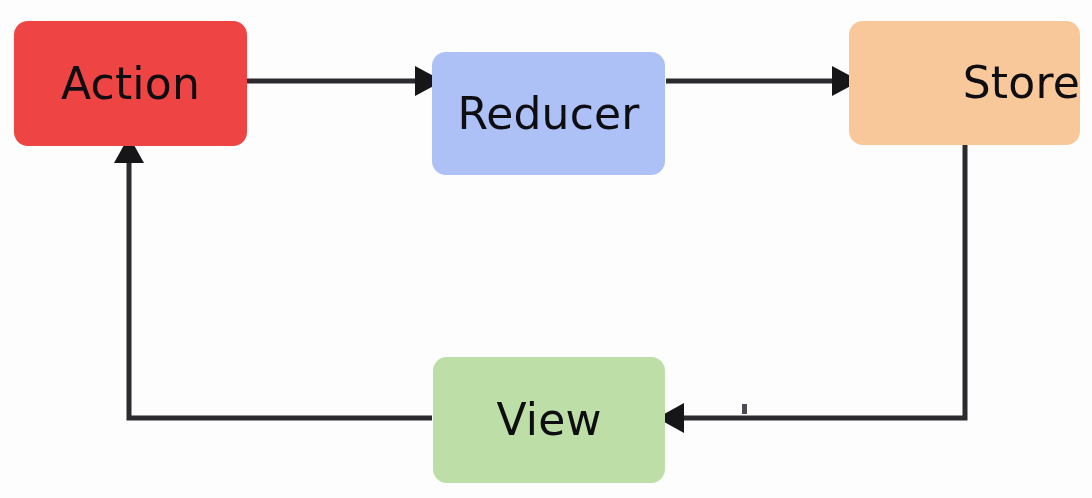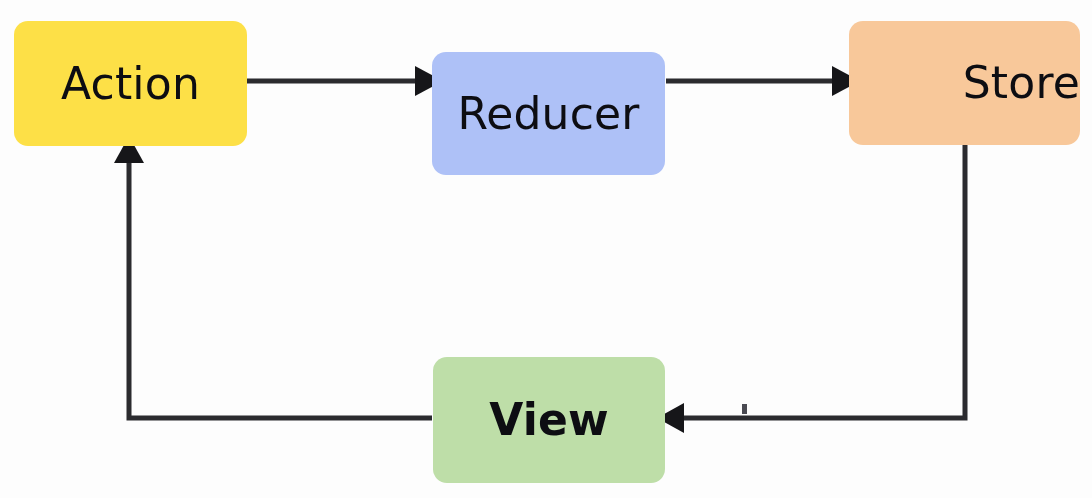--- a/index.html
+++ b/index.html
@@ -28,21 +28,21 @@
     font-size: 44px;
     font-weight: 500;
     letter-spacing: 0.2px;
     line-height: 1;
     font-family: "DejaVu Sans", sans-serif;
     user-select: none;
   }
   #node-action  { left: 14px;  top: 21px;  width: 233px; height: 125px; }
   #node-reducer { left: 432px; top: 20px;  width: 233px; height: 123px; margin-top: 32px; }
   #node-store   { left: 849px; top: 21px;  width: 231px; height: 124px; justify-content: flex-end; }
-  #node-view    { left: 433px; top: 357px; width: 232px; height: 126px; font-weight: bold; }
+  #node-view    { left: 433px; top: 357px; width: 232px; height: 126px; }
 
   #edges {
     position: absolute;
     left: 0;
     top: 0;
     width: 1092px;
     height: 498px;
     pointer-events: none;
   }
   .edge-line {
@@ -77,21 +77,21 @@
       <polygon class="edge-head" points="684,403 657,418 684,433"></polygon>
       <rect class="speck" x="742" y="404" width="5" height="10"></rect>
     </g>
 
     <g>
       <path class="edge-line" d="M 432 418 L 129 418 L 129 163" style="stroke: rgb(43, 43, 47);"></path>
       <polygon class="edge-head" points="114,163 129,136 144,163"></polygon>
     </g>
   </svg>
 
-  <div class="node" id="node-action" style="left: 14px; top: 21px; width: 233px; height: 125px; background: #fde047; color: rgb(13, 13, 18);">
+  <div class="node" id="node-action" style="left: 14px; top: 21px; width: 233px; height: 125px; background: #ef4444; color: rgb(13, 13, 18);">
     <span>Action</span>
   </div>
 
   <div class="node" id="node-reducer" style="left: 432px; top: 20px; width: 233px; height: 123px; background: rgb(174, 193, 247); color: rgb(13, 13, 18);">
     <span>Reducer</span>
   </div>
 
   <div class="node" id="node-store" style="left: 849px; top: 21px; width: 231px; height: 124px; background: rgb(248, 200, 154); color: rgb(13, 13, 18);">
     <span>Store</span>
   </div>

